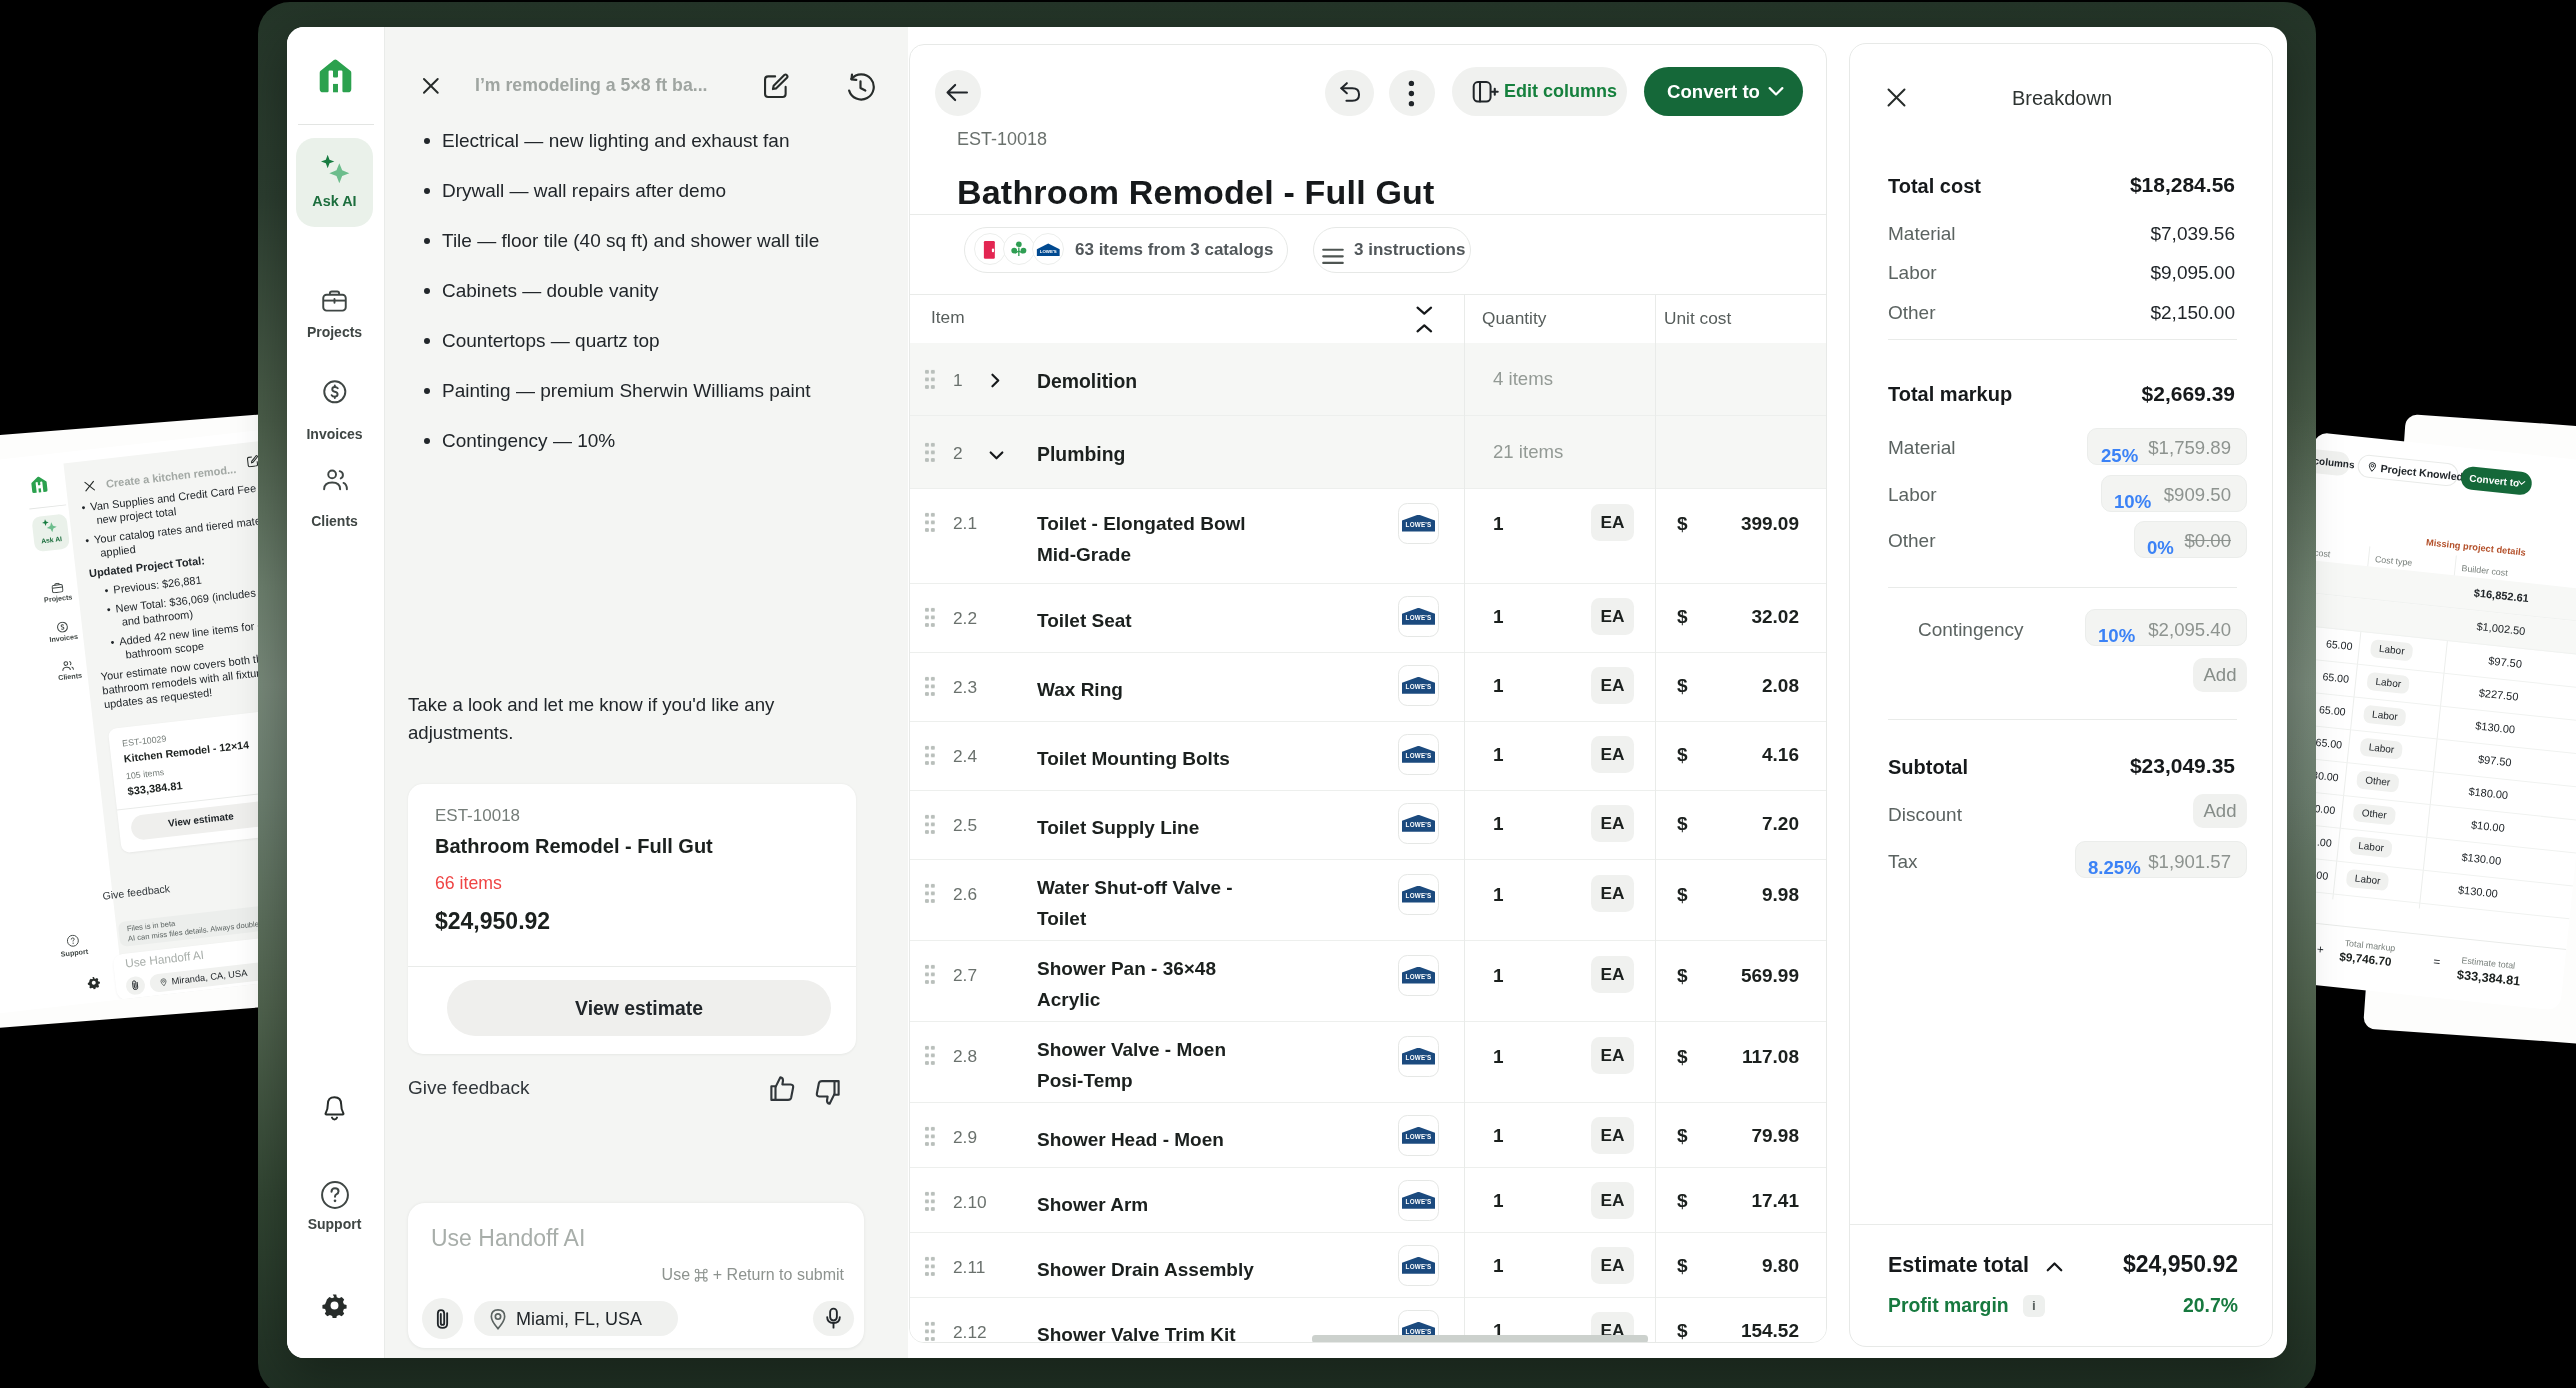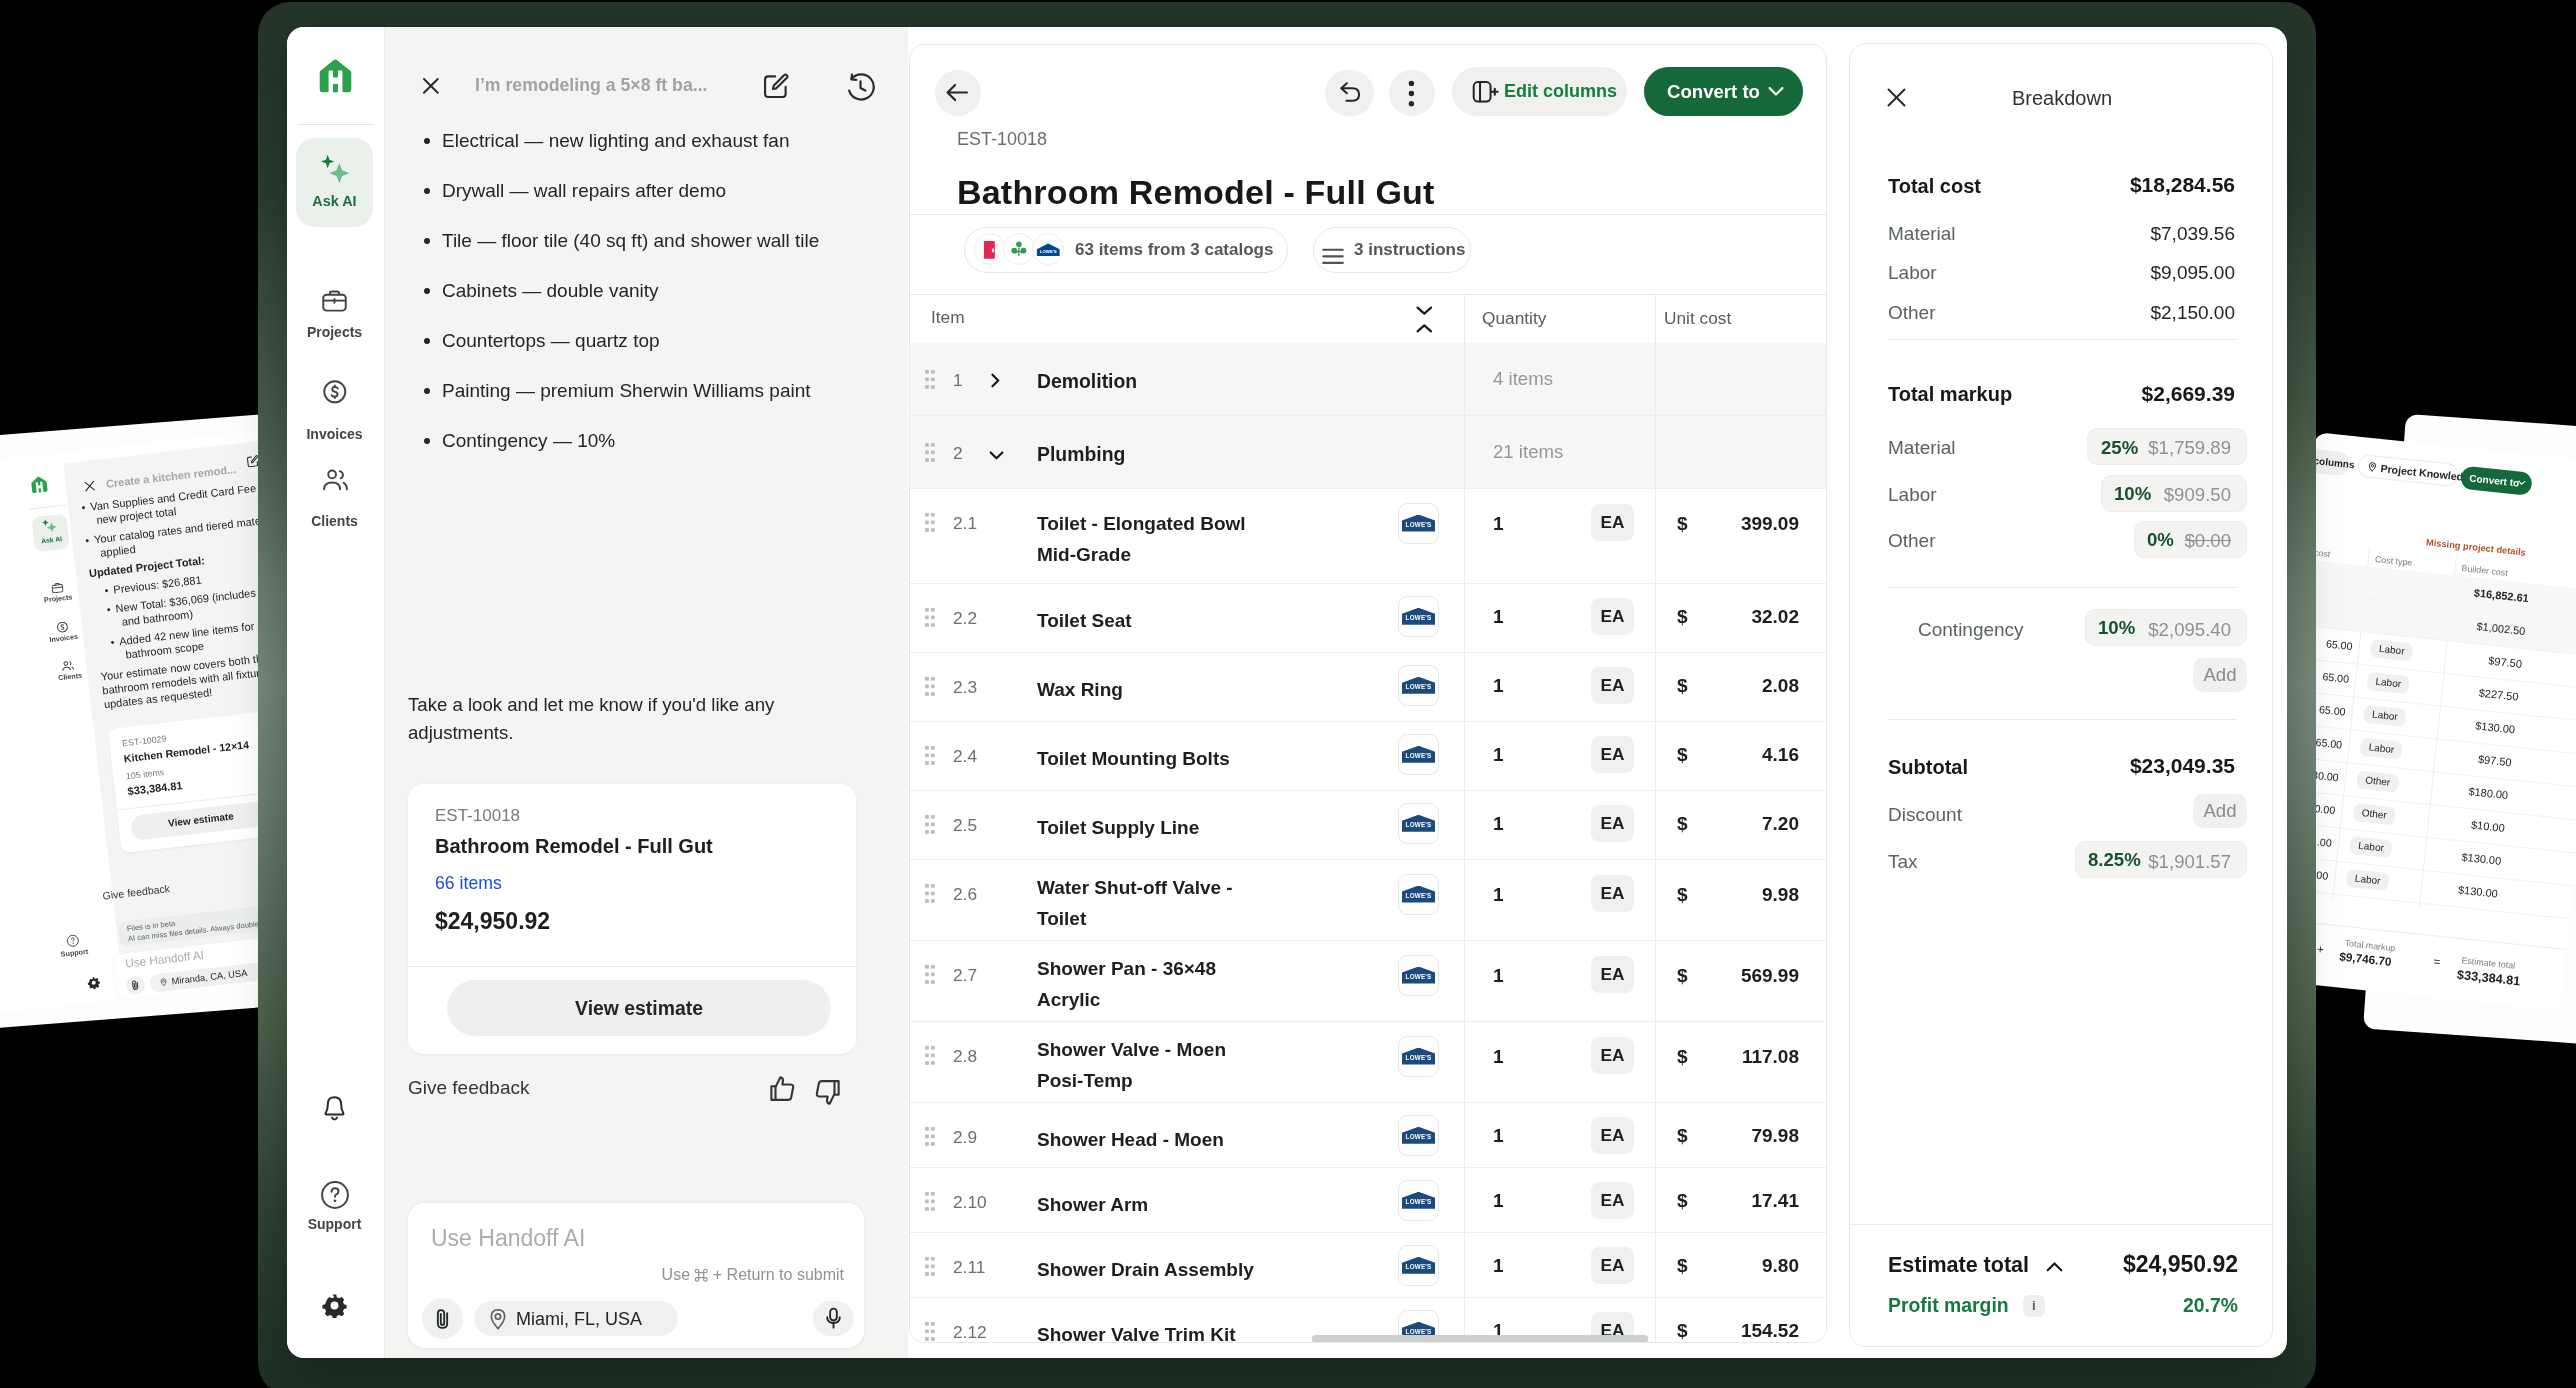--- a/index.html
+++ b/index.html
@@ -51,21 +51,21 @@
   .r1 .dol, .r1b .dol { top:22px; } .r2 .dol, .r2a .dol { top:23.6px; }
   .pr { position:absolute; right:29px; font-size:19px; font-weight:bold; color:#1b201e; }
   .r1 .pr, .r1b .pr { top:22px; } .r2 .pr, .r2a .pr { top:23.6px; }
   .gch { position:absolute; left:79px; top:29.6px; }
   .bi { position:relative; margin-bottom:22px; }
   .bi::before { content:""; position:absolute; left:-17.7px; top:11px; width:5.9px; height:5.9px; border-radius:50%; background:#21262a; }
   .bk-lab { position:absolute; left:38px; font-size:19px; color:#5b6361; }
   .bk-val { position:absolute; right:37px; font-size:19px; color:#21262a; text-align:right; }
   .bk-h { font-weight:bold; color:#16191b; font-size:20px; }
   .bk-pill { position:absolute; background:#f3f4f2; border:0.8px solid #ebedeb; border-radius:10px; height:37px; }
-  .bk-pct { font-size:18.6px; font-weight:bold; color:#14532d; }
+  .bk-pct { font-size:18.6px; font-weight:bold; color:#3b82f6;margin-top:8px; }
   .bk-amt { font-size:18.6px; color:#8d938f; }
   .addbtn { position:absolute; background:#f0f1ef; border-radius:10px; width:54px; height:34px;
             text-align:center; line-height:34px; font-size:18.6px; color:#868d89; }
   .rr { position:relative; height:33px; border-bottom:0.8px solid #f0f2f0; }
   .rr .c1 { position:absolute; left:18.6px; top:9.3px; width:41px; text-align:right; font-size:10.6px; color:#21262a; }
   .rr .chip { position:absolute; left:78px; top:5.9px; background:#f0f1ef; border-radius:6.8px; padding:3.4px 8.4px; font-size:10px; color:#21262a; }
   .rr .c3 { position:absolute; right:74px; top:9.3px; font-size:11px; color:#21262a; }
 </style>
 </head>
 <body>
@@ -320,21 +320,21 @@
         <div class="bi">Countertops — quartz top</div>
         <div class="bi">Painting — premium Sherwin Williams paint</div>
         <div class="bi">Contingency — 10%</div>
       </div>
 
       <div class="abs" style="left:23px; top:664px; width:426px; font-size:18.6px; color:#21262a; line-height:28px;">Take a look and let me know if you'd like any adjustments.</div>
 
       <div class="abs" style="left:23px; top:757px; width:448px; height:270px; background:#fff; border-radius:15px; box-shadow:0 0.8px 2.5px rgba(20,30,25,0.06);">
         <div class="abs lgray-t" style="left:27px; top:22px; font-size:17px; color:#757d79;">EST-10018</div>
         <div class="abs dark-t" style="left:27px; top:51px; font-size:20px; font-weight:bold;">Bathroom Remodel - Full Gut</div>
-        <div class="abs" style="left:27px; top:89px; font-size:17.7px; color:#1d4ed8;">66 items</div>
+        <div class="abs" style="left:27px; top:89px; font-size:17.7px; color:#ef4444;">66 items</div>
         <div class="abs dark-t" style="left:27px; top:124px; font-size:23px; font-weight:bold;">$24,950.92</div>
         <div class="abs hline" style="left:0; top:182px; width:448px;"></div>
         <div class="abs pill" style="left:39px; top:196px; width:384px; height:56px; background:#efefed;">
           <div style="width:100%; text-align:center; line-height:56px; font-size:19.4px; font-weight:bold; color:#21262a;">View estimate</div>
         </div>
       </div>
 
       <div class="abs" style="left:23px; top:1050px; font-size:19px; color:#30363a;">Give feedback</div>
       <svg class="abs" style="left:382px; top:1047px;" width="30" height="30" viewBox="0 0 24 24" fill="none" stroke="#30363a" stroke-width="1.7" stroke-linejoin="round">
         <path d="M3.5 9.8 L6.8 9.8 L6.8 20.7 L3.5 20.7 Z"></path>

